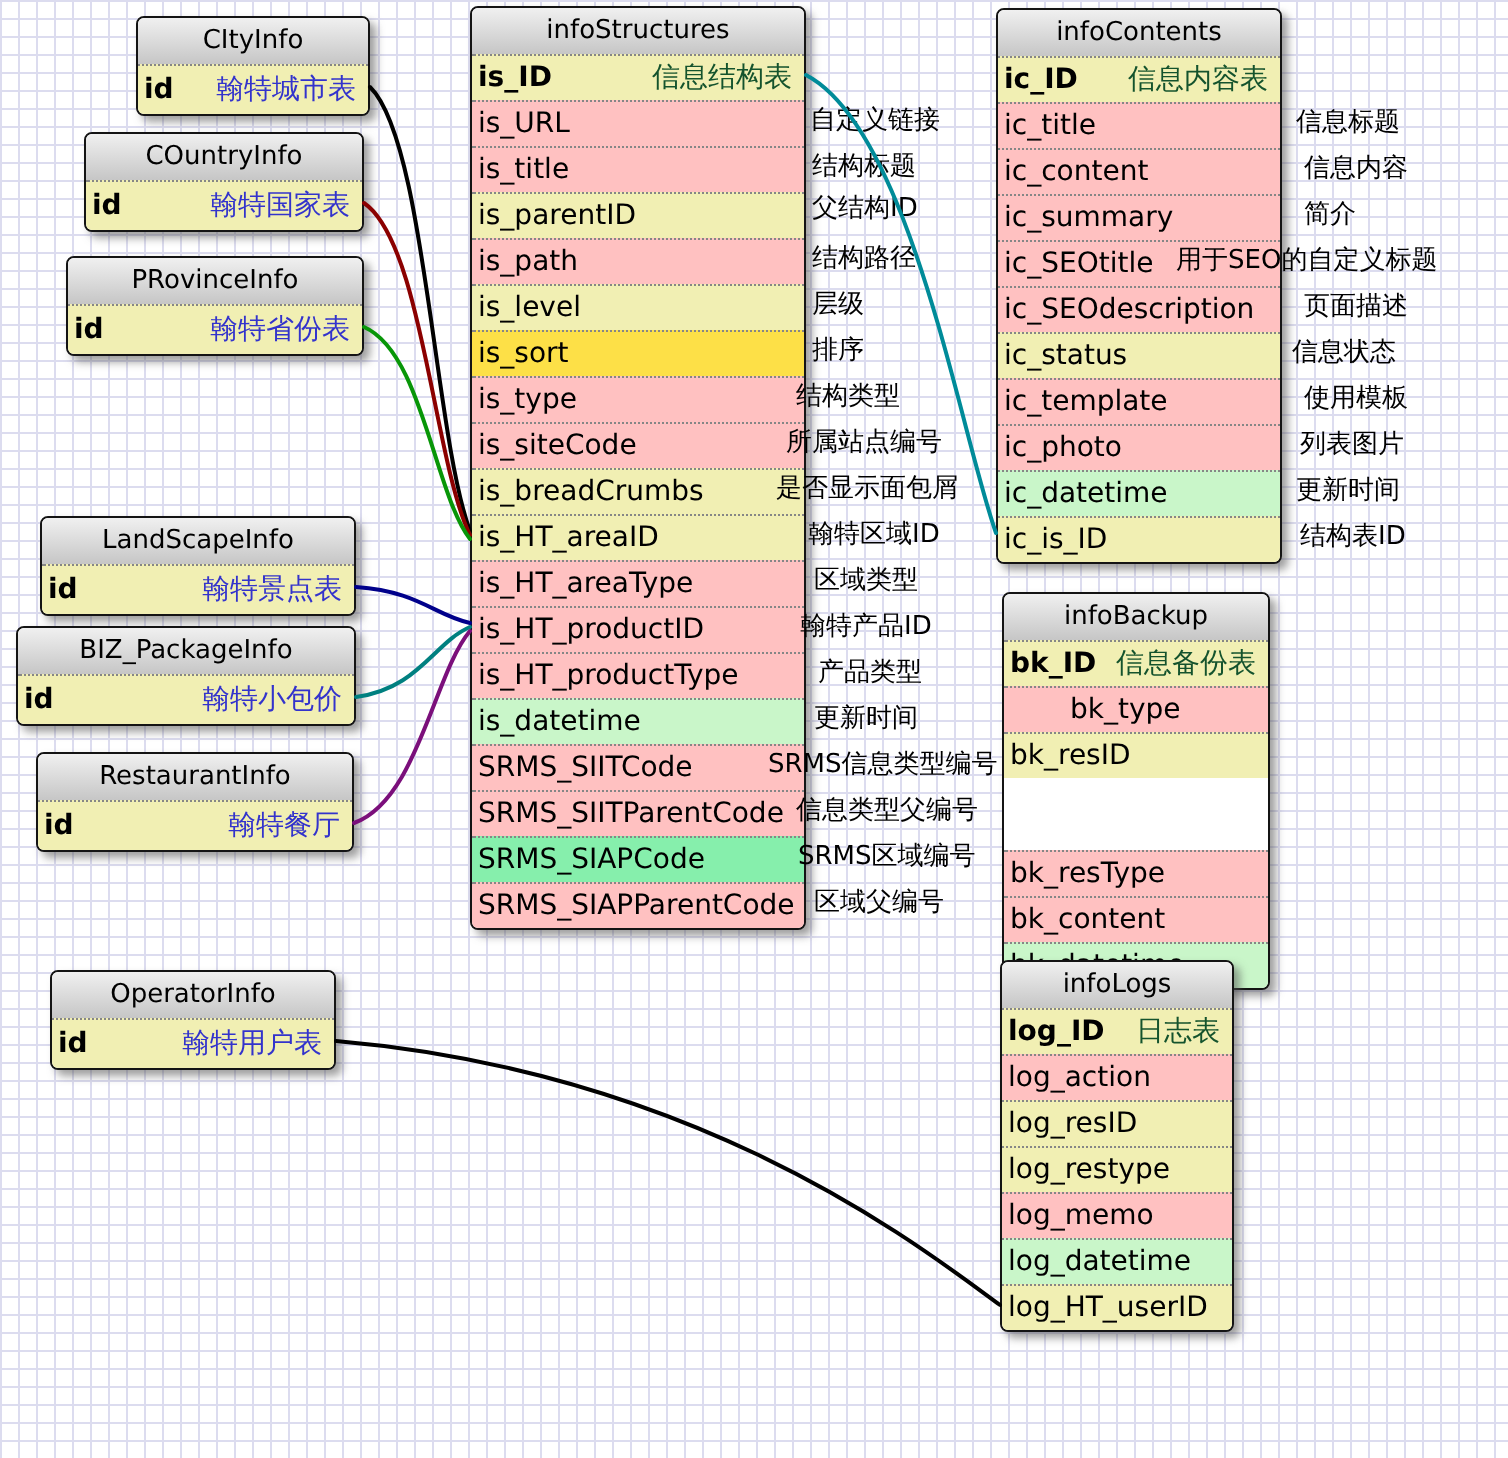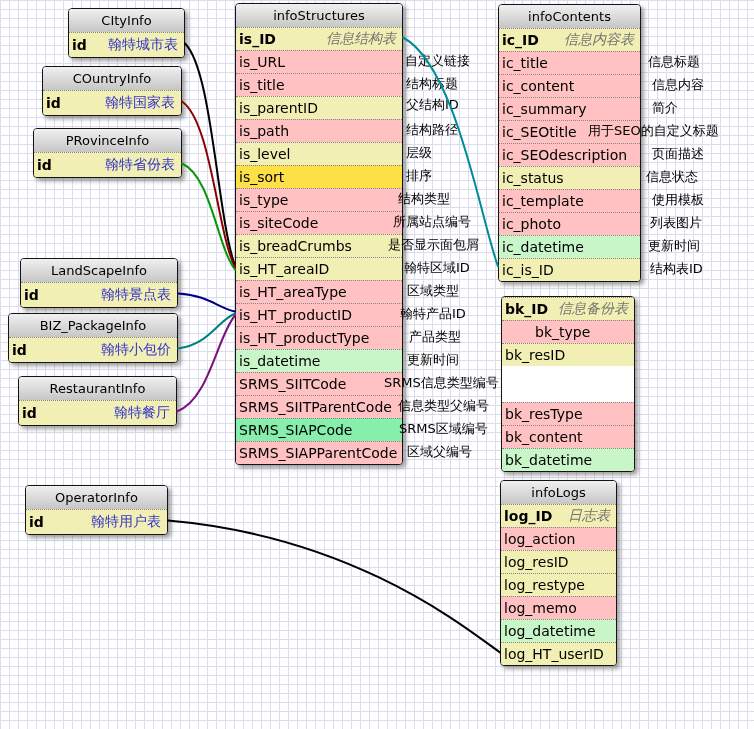--- a/index.html
+++ b/index.html
@@ -28,21 +28,21 @@
     font-size:13px;color:#000;white-space:nowrap;overflow:hidden;
   }
   .row{
     box-sizing:border-box;display:flex;align-items:center;
     padding:0 3px;font-size:14px;color:#000;
     border-top:1px dotted #868686;white-space:nowrap;overflow:hidden;
   }
   .nm{flex:0 0 auto;}
   .bold{font-weight:bold;}
   .cm{margin-left:auto;padding-left:6px;padding-right:3px;}
-  .cm.red{color:#737373;font-style:italic;}
+  .cm.red{color:#14532d;}
   .cm.blue{color:#3333cc;}
   .note{position:absolute;font-size:13px;line-height:16px;color:#000;white-space:nowrap;}
 </style>
 </head>
 <body>
 
 <div class="canvas">
   <div class="layer" id="tables-layer">
       <div class="tbl" style="left: 68px; top: 8px; width: 117px;">
         <div class="tbl-h" style="height: 23px;">CItyInfo</div>
@@ -185,20 +185,21 @@
           <span class="nm">ic_photo</span>
         </div>
         <div class="row" style="height: 23px; background: rgb(201, 246, 201);">
           <span class="nm">ic_datetime</span>
         </div>
         <div class="row" style="height: 23px; background: rgb(241, 239, 179);">
           <span class="nm">ic_is_ID</span>
         </div>
       </div>
       <div class="tbl" style="left: 501px; top: 296px; width: 134px;">
+        <div class="tbl-h" style="height: 23px;">infoBackup</div>
         <div class="row" style="height: 23px; background: rgb(241, 239, 179);">
           <span class="nm bold">bk_ID</span>
           <span class="cm red">信息备份表</span>
         </div>
         <div class="row" style="height: 23px; background: rgb(255, 193, 193); padding-left: 33px;">
           <span class="nm">bk_type</span>
         </div>
         <div class="row" style="height: 23px; background: rgb(241, 239, 179);">
           <span class="nm">bk_resID</span>
         </div>

